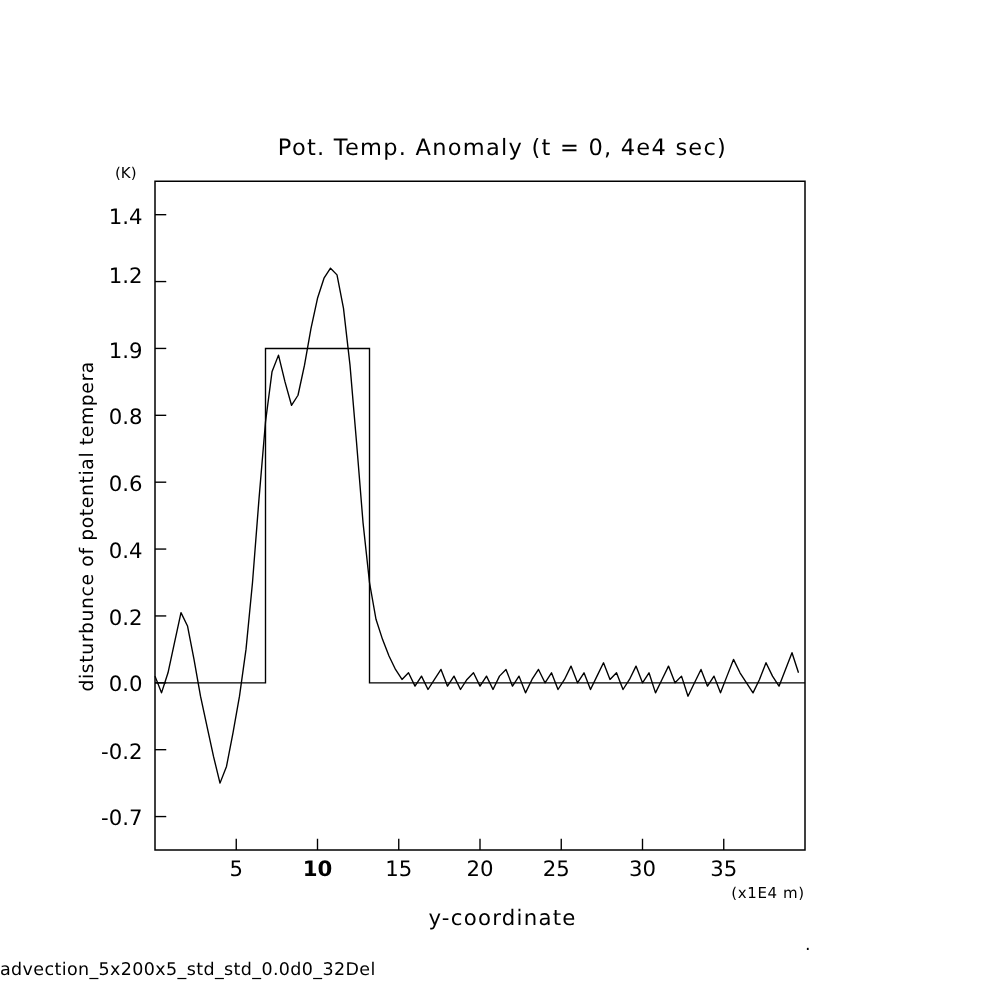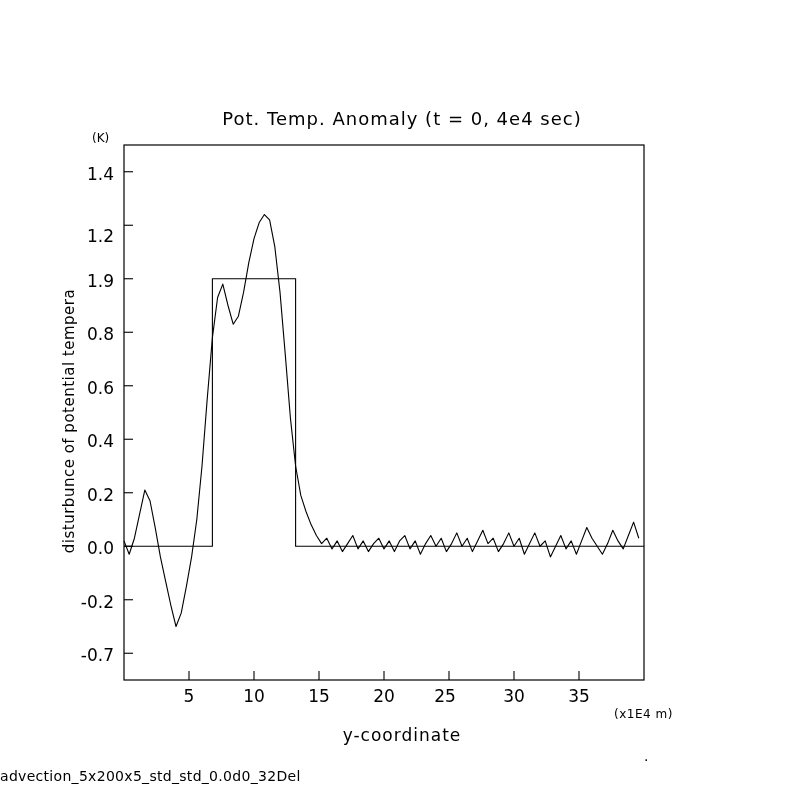--- a/index.html
+++ b/index.html
@@ -43,21 +43,20 @@
     top: 725px;
     text-align: center;
     font-size: 17px;
     letter-spacing: 1px;
   }
   #xunit {
     left: 585px;
     top: 707px;
     font-size: 12px;
     letter-spacing: 0.5px;
-    margin-left: 29px;
   }
   #ylabel {
     left: -131px;
     top: 412px;
     width: 400px;
     text-align: center;
     font-size: 15px;
     transform: rotate(-90deg);
     transform-origin: center center;
     letter-spacing: 0.5px;
@@ -123,30 +122,30 @@
         <line y1="278.75" y2="278.75" x1="124" x2="133" stroke="#000" stroke-width="1.1"></line>
         <line y1="225.25" y2="225.25" x1="124" x2="133" stroke="#000" stroke-width="1.1"></line>
         <line y1="171.75" y2="171.75" x1="124" x2="133" stroke="#000" stroke-width="1.1"></line>
       </g>
     <path id="series-square" fill="none" stroke="#000" stroke-width="1.1" d="M124.00 546.25 L212.40 546.25 L212.40 278.75 L295.60 278.75 L295.60 546.25 L644.00 546.25"></path>
     <path id="series-num" fill="none" stroke="#000" stroke-width="1.1" stroke-linejoin="round" d="M124.00 540.90 L129.20 554.27 L134.40 538.23 L139.60 514.15 L144.80 490.08 L150.00 500.77 L155.20 527.52 L160.40 556.95 L165.60 581.02 L170.80 605.10 L176.00 626.50 L181.20 613.13 L186.40 586.38 L191.60 556.95 L196.80 519.50 L202.00 466.00 L207.20 399.13 L212.40 337.60 L217.60 297.47 L222.80 284.10 L228.00 305.50 L233.20 324.22 L238.40 316.20 L243.60 292.13 L248.80 262.70 L254.00 238.63 L259.20 222.57 L264.40 214.55 L269.60 219.90 L274.80 246.65 L280.00 292.13 L285.20 353.65 L290.40 417.85 L295.60 466.00 L300.80 495.43 L306.00 511.48 L311.20 524.85 L316.40 535.55 L321.60 543.58 L326.80 538.23 L332.00 548.92 L337.20 540.90 L342.40 551.60 L347.60 543.58 L352.80 535.55 L358.00 548.92 L363.20 540.90 L368.40 551.60 L373.60 543.58 L378.80 538.23 L384.00 548.92 L389.20 540.90 L394.40 551.60 L399.60 540.90 L404.80 535.55 L410.00 548.92 L415.20 540.90 L420.40 554.27 L425.60 543.58 L430.80 535.55 L436.00 546.25 L441.20 538.23 L446.40 551.60 L451.60 543.58 L456.80 532.88 L462.00 546.25 L467.20 538.23 L472.40 551.60 L477.60 540.90 L482.80 530.20 L488.00 543.58 L493.20 538.23 L498.40 551.60 L503.60 543.58 L508.80 532.88 L514.00 546.25 L519.20 538.23 L524.40 554.27 L529.60 543.58 L534.80 532.88 L540.00 546.25 L545.20 540.90 L550.40 556.95 L555.60 546.25 L560.80 535.55 L566.00 548.92 L571.20 540.90 L576.40 554.27 L581.60 540.90 L586.80 527.52 L592.00 538.23 L597.20 546.25 L602.40 554.27 L607.60 543.58 L612.80 530.20 L618.00 540.90 L623.20 548.92 L628.40 535.55 L633.60 522.17 L638.80 538.23"></path>
   </svg>
 
   <div id="tick-text-layer">
       <div class="tick-label xtick" style="left: 169px; top: 686px;">5</div>
-      <div class="tick-label xtick" style="left: 234px; top: 686px;">10</div>
+      <div class="tick-label xtick" style="left: 234px; top: 686px; font-weight: bold;">10</div>
       <div class="tick-label xtick" style="left: 299px; top: 686px;">15</div>
       <div class="tick-label xtick" style="left: 364px; top: 686px;">20</div>
       <div class="tick-label xtick" style="left: 425px; top: 686px;">25</div>
       <div class="tick-label xtick" style="left: 494px; top: 686px;">30</div>
       <div class="tick-label xtick" style="left: 559px; top: 686px;">35</div>
       <div class="tick-label ytick" style="left: 70px; top: 645.25px;">-0.7</div>
       <div class="tick-label ytick" style="left: 70px; top: 591.75px;">-0.2</div>
       <div class="tick-label ytick" style="left: 70px; top: 538.25px;">0.0</div>
       <div class="tick-label ytick" style="left: 70px; top: 484.75px;">0.2</div>
       <div class="tick-label ytick" style="left: 70px; top: 431.25px;">0.4</div>
       <div class="tick-label ytick" style="left: 70px; top: 377.75px;">0.6</div>
       <div class="tick-label ytick" style="left: 70px; top: 324.25px;">0.8</div>
       <div class="tick-label ytick" style="left: 70px; top: 270.75px;">1.9</div>
-      <div class="tick-label ytick" style="left: 70px; top: 226px;">1.2</div>
+      <div class="tick-label ytick" style="left: 70px; top: 211px;">1.2</div>
       <div class="tick-label ytick" style="left: 70px; top: 163.75px;">1.4</div>
     </div>
 </div>
 
 </body></html>

